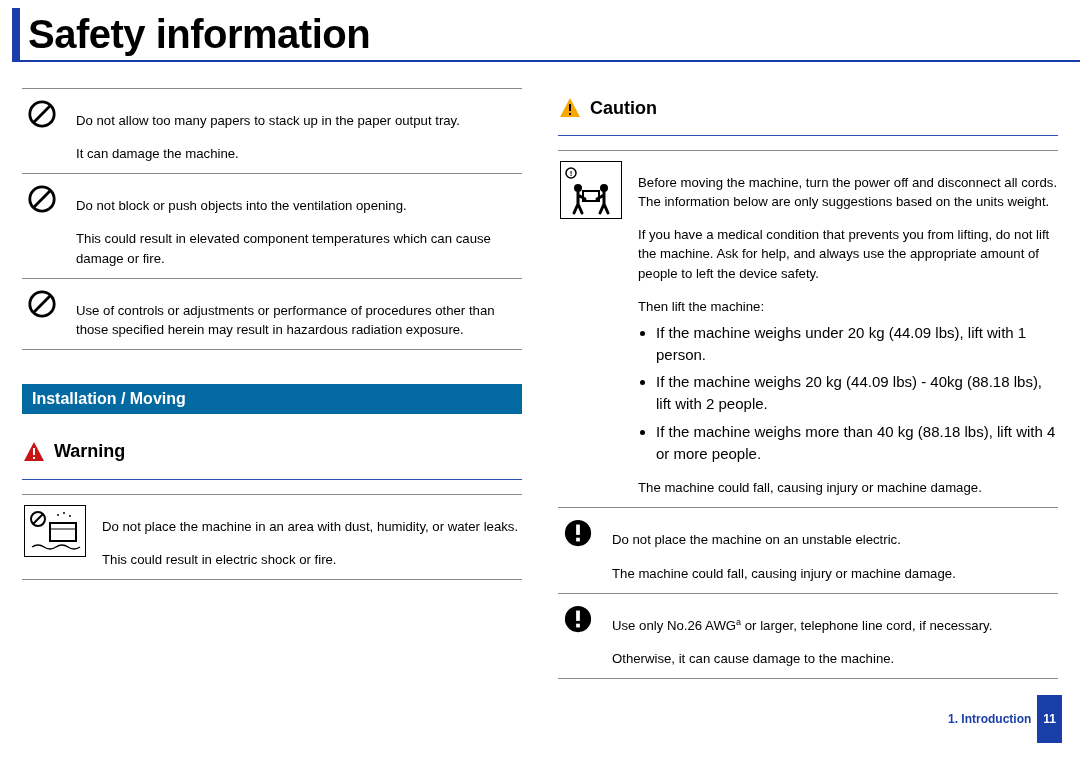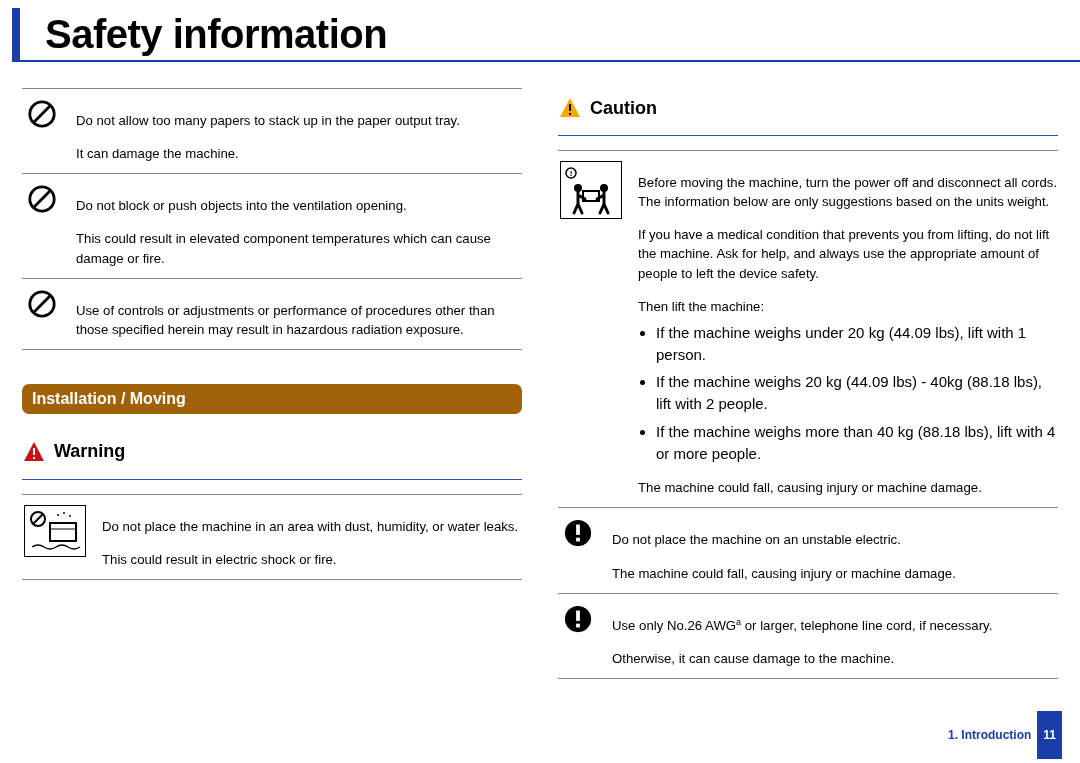--- a/index.html
+++ b/index.html
@@ -12,21 +12,20 @@
     position: relative;
     overflow: hidden;
   }
   .title-bar {
     display: flex;
     align-items: flex-end;
     height: 62px;
     border-bottom: 2px solid #1a3ea8;
     margin-left: 12px;
     margin-right: 0;
-    gap: 17px;
   }
   .title-bar .blue-tab {
     width: 8px;
     height: 52px;
     background: #1a3ea8;
     margin-right: 8px;
     align-self: flex-end;
   }
   .title-bar h1 {
     font-size: 40px;
@@ -51,40 +50,39 @@
   }
   .info-row:first-child { border-top: 1px solid #888; }
   .info-row .icon-cell { flex: 0 0 40px; display:flex; justify-content:center; align-items:flex-start; padding-top:2px;}
   .info-row .icon-cell.wide { flex: 0 0 66px; }
   .info-row .text-cell { flex: 1; }
   .info-row .text-cell p { margin-bottom: 6px; margin-top: 14px; }
   .info-row .text-cell p:last-child { margin-bottom: 0; }
   .info-row ul { list-style: disc; margin: 4px 0 6px 18px; }
   .info-row ul li { margin-bottom: 6px; font-size:15px;}
   .section-hdr {
-    background: #a16207;
+    background: #0369a1;
     color: #fff;
     font-weight: 600;
     padding: 6px 10px;
     margin: 34px 0 0 0;
     font-size: 16px;
-    border-radius: 7px;
   }
   .alert-hdr {
     display: flex;
     align-items: center;
     gap: 8px;
     margin: 26px 0 14px 0;
     font-size: 18px;
     font-weight: 700;
   }
   .alert-hdr.first { margin-top: 8px; }
   .footer {
     position: absolute;
-    bottom: 4px;
+    bottom: 20px;
     right: 18px;
     display: flex;
     align-items: center;
     gap: 6px;
     font-size: 12px;
     font-weight: 700;
     color: #1a3ea8;
   }
   .footer .pg {
     background: #1a3ea8;

